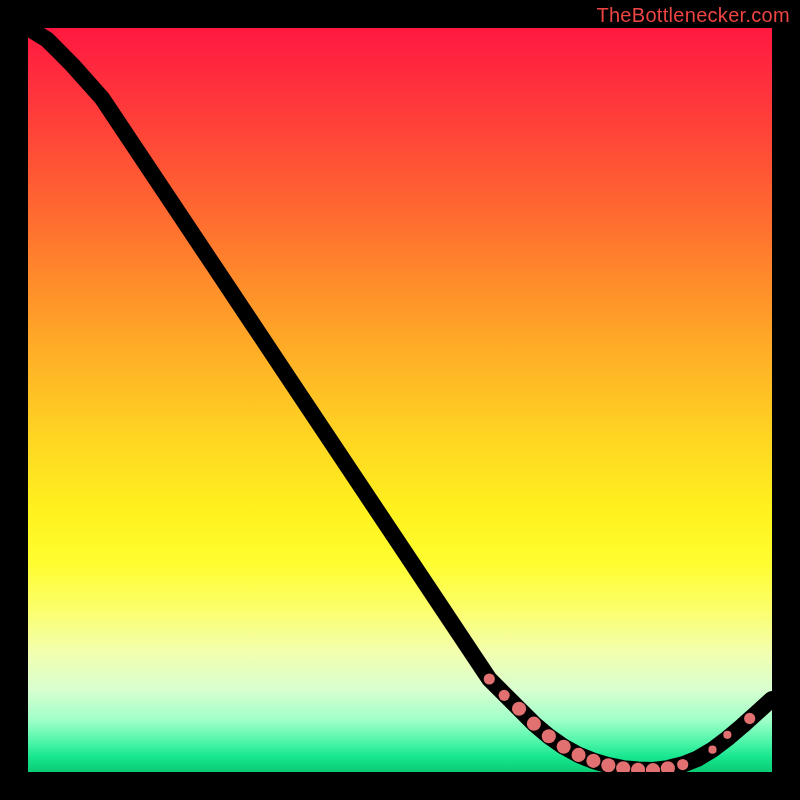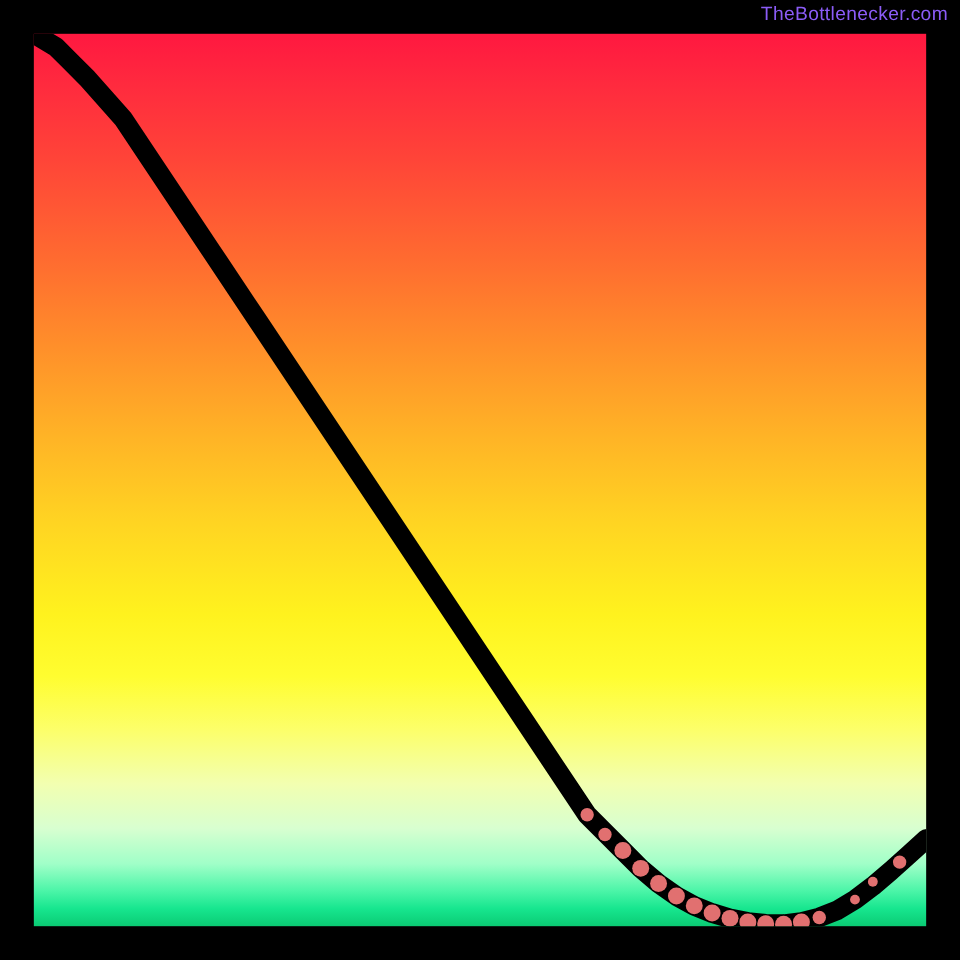--- a/index.html
+++ b/index.html
@@ -14,22 +14,22 @@
   .frame {
     position: relative;
     width: 800px;
     height: 800px;
     background: #000;
   }
   .watermark {
     position: absolute;
     top: 4px;
     right: 10px;
-    color: #8b5cf6;
-    font-size: 16px;
+    color: #ef4444;
+    font-size: 20px;
     font-weight: 500;
     letter-spacing: 0.3px;
     z-index: 10;
   }
   .plot-area {
     position: absolute;
     left: 28px;
     top: 28px;
     width: 744px;
     height: 744px;

